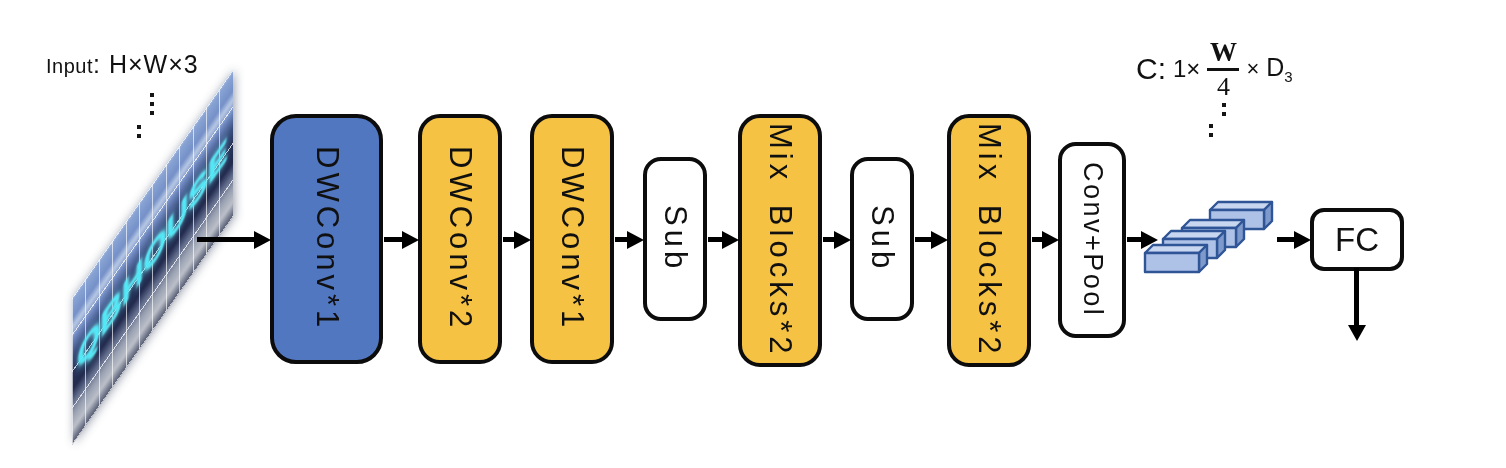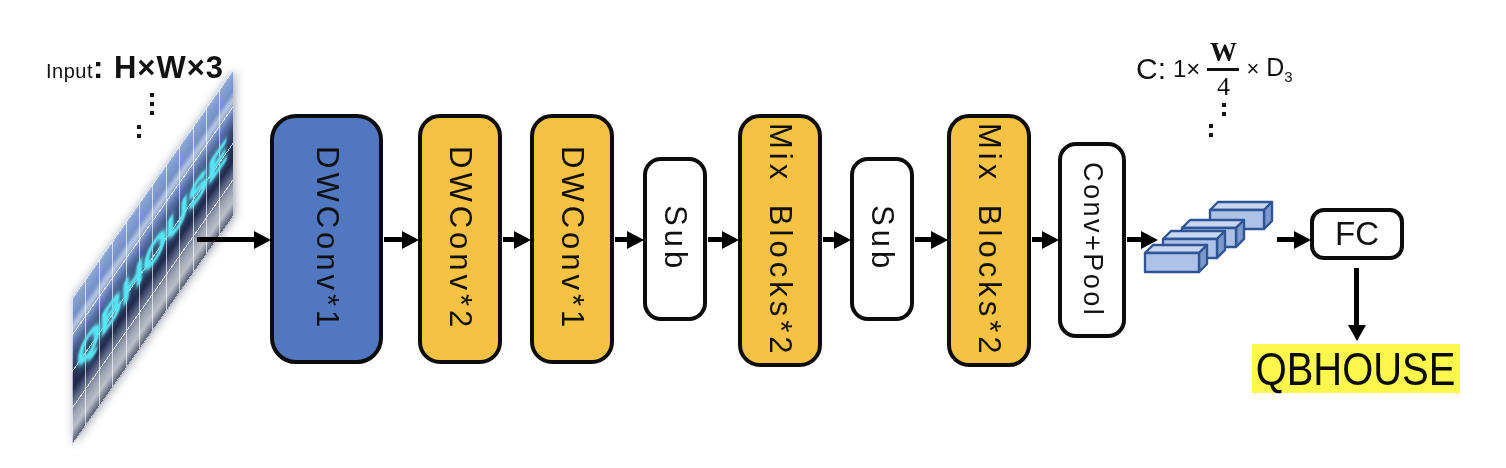--- a/index.html
+++ b/index.html
@@ -4,21 +4,21 @@
 <style>
   html,body{margin:0;padding:0;background:#fff;}
   .canvas{
     position:relative; width:1506px; height:468px; background:#fff;
     font-family:"Liberation Sans", sans-serif; color:#111; overflow:hidden;
   }
 
   
   .input-label{position:absolute; left:46px; top:50px; white-space:nowrap;}
   .input-label .big{font-size:20px; letter-spacing:0.5px;}
-  .input-label .small{font-size:31px; letter-spacing:1px;font-weight:bold;}
+  .input-label .small{font-size:25px; letter-spacing:1px;}
 
   
   .dot{position:absolute; width:4px; height:4px; background:#151515;}
 
   
   .input-image{
     position:absolute; left:72px; top:298px; width:161px; height:147px;
     transform:skewY(-54.8deg); transform-origin:0 0; overflow:hidden;
     box-shadow:2px 2px 7px rgba(40,50,80,.45); z-index:1;
   }
@@ -186,23 +186,20 @@
     <span class="c-dim"><span>D</span><sub>3</sub></span>
   </div>
 
   <div>
     <div class="dot" style="left:1222px;top:103px"></div>
     <div class="dot" style="left:1222px;top:112px"></div>
     <div class="dot" style="left:1209px;top:124px"></div>
     <div class="dot" style="left:1209px;top:133px"></div>
   </div>
 
-  <div class="block fc-block" style="left:1310px;top:208px;width:94px;height:52px">
+  <div class="block fc-block" style="left:1310px;top:208px;width:94px;height:63px">
     <span>FC</span>
   </div>
 
   <div class="varrow" style="left:1354px;top:268px;height:58px"></div>
 
-  <div class="output-box">
-    <span class="txt">QBHOUSE</span>
-  </div>
 
 </div>
 
 </body></html>

